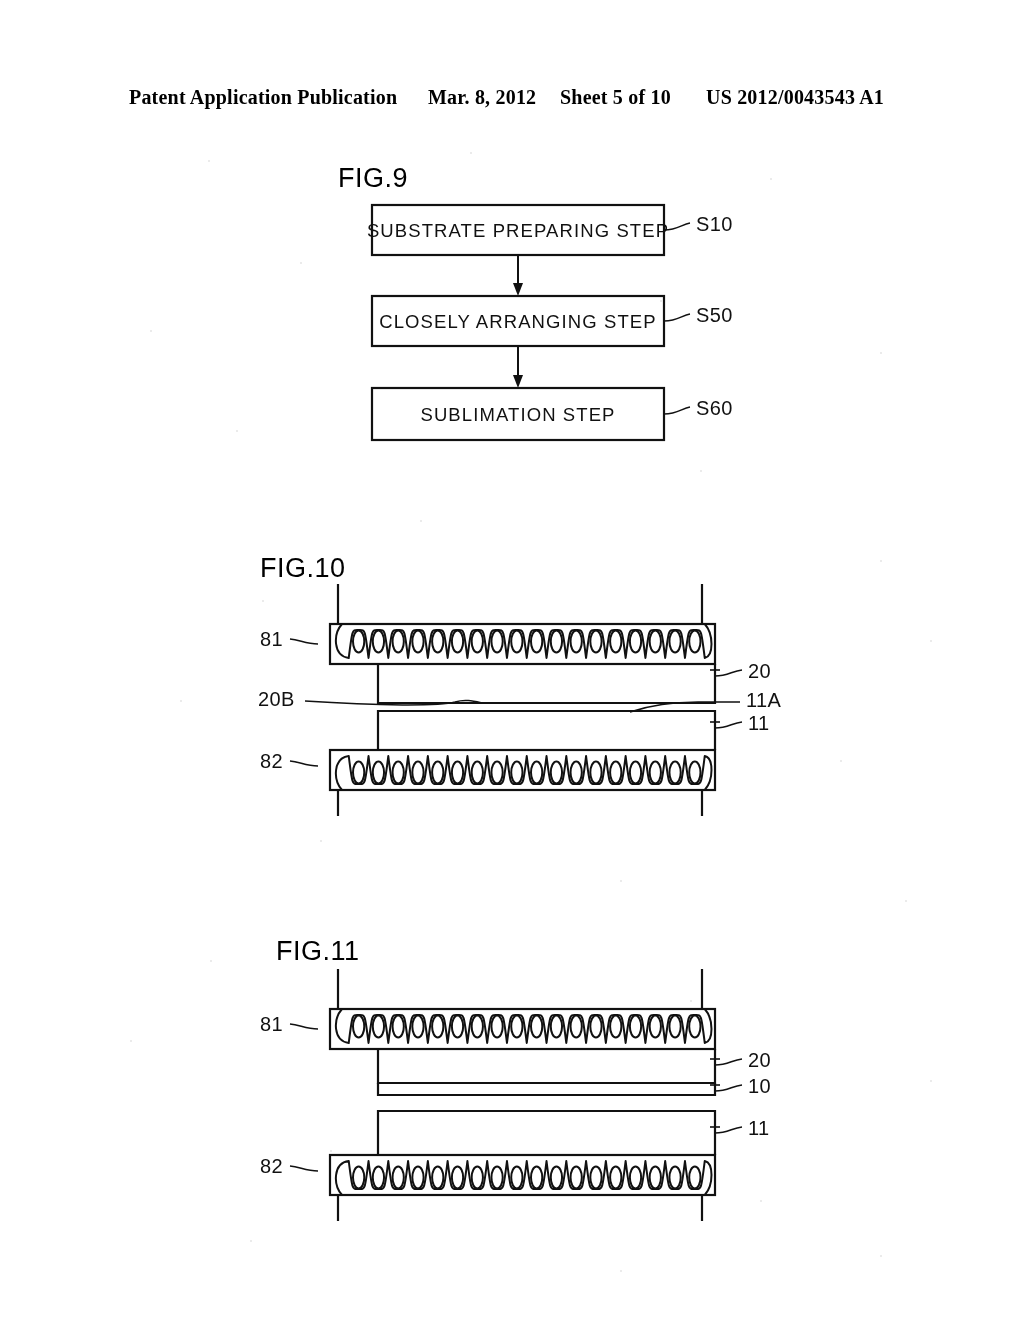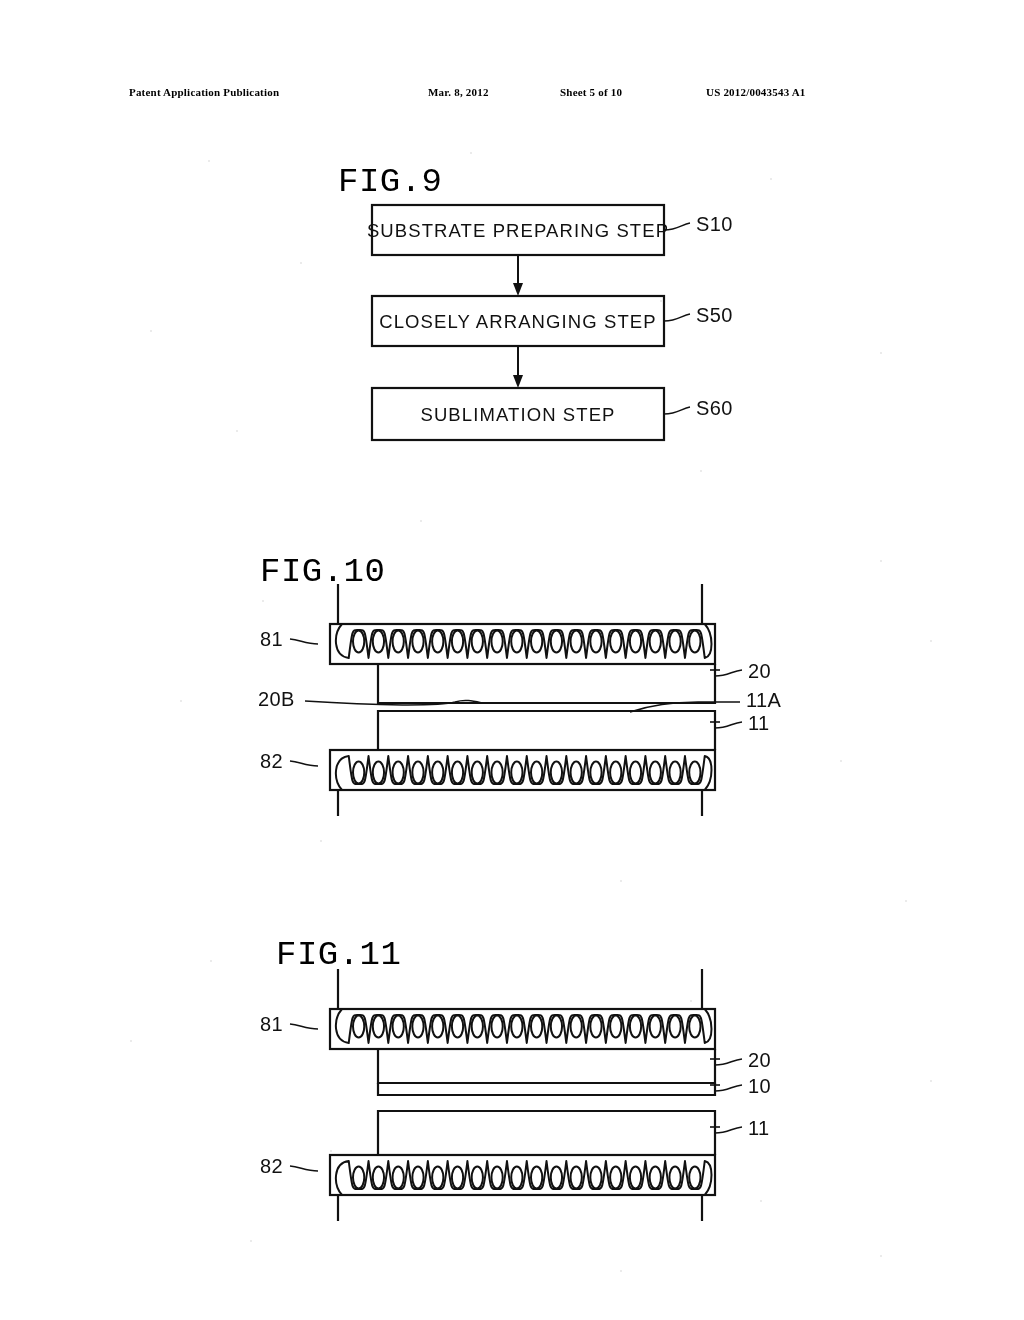--- a/index.html
+++ b/index.html
@@ -19,34 +19,34 @@
 
   
   .page-header {
     position: absolute;
     top: 86px;
     left: 0;
     width: 840px;
     height: 26px;
     font-family: "Liberation Serif", serif;
     font-weight: bold;
-    font-size: 11px;
+    font-size: 20px;
     letter-spacing: 0.2px;
     white-space: nowrap;
   }
   .hdr-pub   { position: absolute; left: 129px; top: 0; }
   .hdr-date  { position: absolute; left: 428px; top: 0; }
   .hdr-sheet { position: absolute; left: 560px; top: 0; text-align: right; }
   .hdr-num   { position: absolute; left: 706px; top: 0; }
 
   
   .fig-title {
     position: absolute;
-    font-family: Liberation Mono, monospace;
-    font-size: 34px;
+    font-family: Liberation Sans, sans-serif;
+    font-size: 27px;
     letter-spacing: 0.5px;
     white-space: nowrap;
   }
   #fig9-title  { left: 338px; top: 163px; }
   #fig10-title { left: 260px; top: 553px; }
   #fig11-title { left: 276px; top: 936px; }
 
   
   .fig-canvas { position: absolute; }
   #fig9-canvas  { left: 330px; top: 195px;  width: 420px; height: 265px; text-decoration: underline; }

